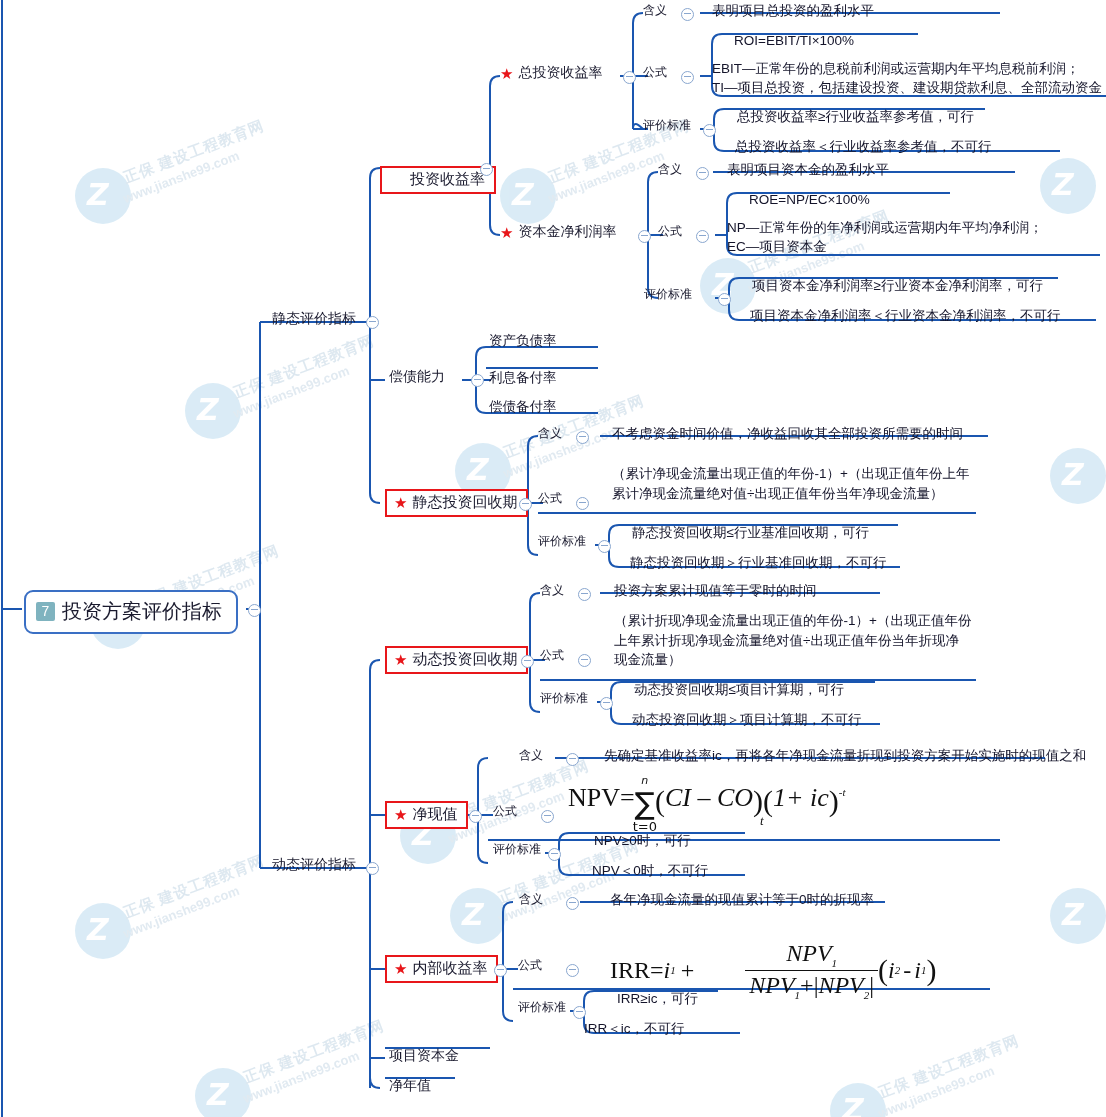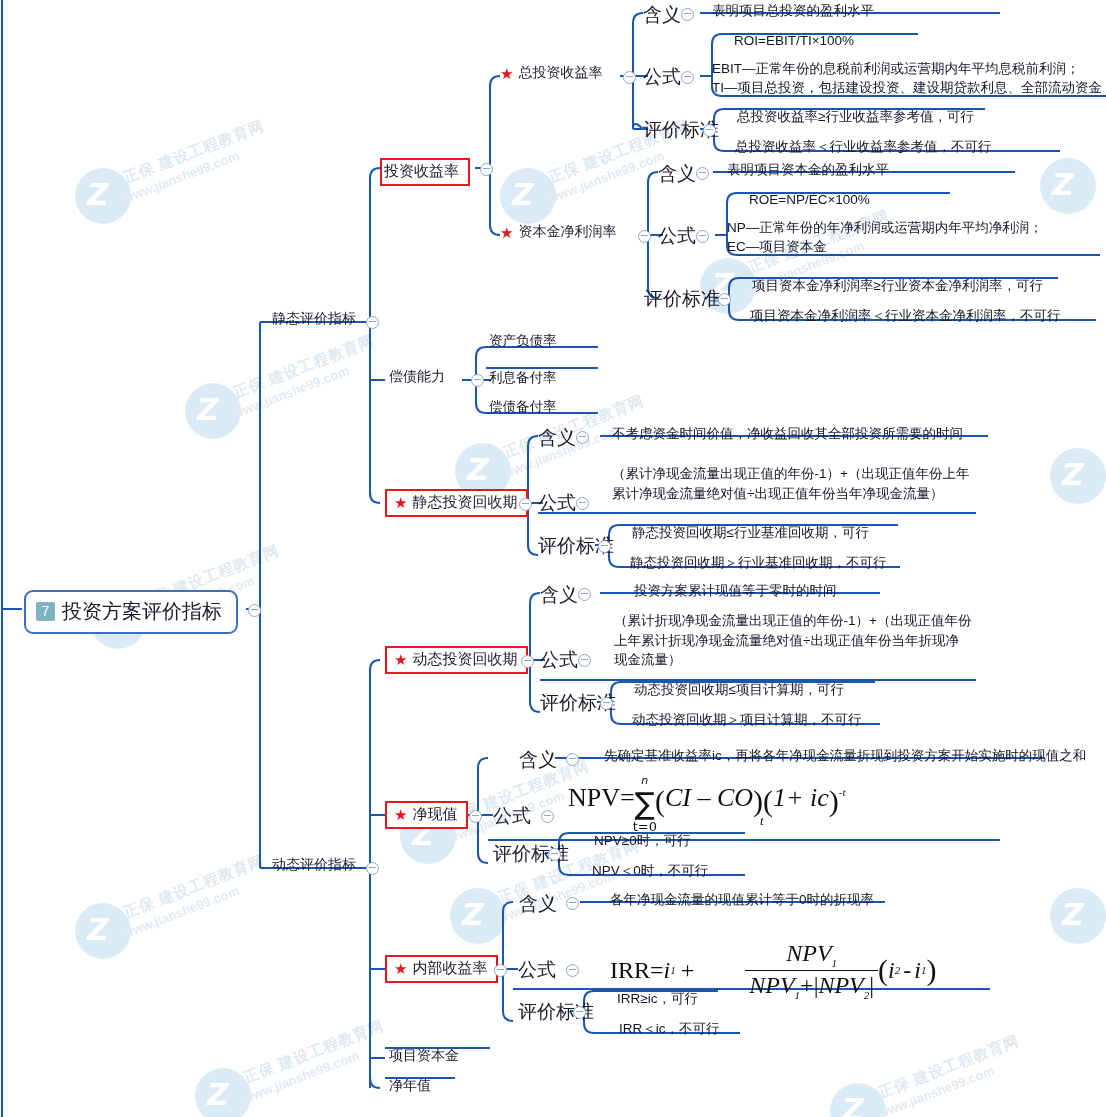--- a/index.html
+++ b/index.html
@@ -26,21 +26,21 @@
 
   .root{border:2px solid #3a6fc4;border-radius:9px;background:#fff;
         padding:6px 14px 7px 10px;font-size:20px;display:flex;align-items:center;gap:7px;}
   .root .num{display:inline-block;background:#7fb3bf;color:#fff;font-size:14px;
              width:19px;height:19px;line-height:19px;text-align:center;border-radius:2px;
              font-family:"Liberation Sans",sans-serif;}
 
   .redbox{border:2px solid #e8161a;background:#fff;padding:2px 9px 3px 7px;font-size:15px;
           display:flex;align-items:center;gap:5px;}
   .star{color:#e8161a;font-size:15px;line-height:1;}
-  .small{font-size:19px;}
+  .small{font-size:12px;}
   .lbl{font-size:14px;}
 
   
   .leaf{position:absolute;font-size:13.5px;color:#14142a;line-height:1.45;white-space:nowrap;}
   .leafwrap{white-space:normal;}
 
   
   .tog{position:absolute;width:11px;height:11px;border:1px solid #8aa7cf;border-radius:50%;
        background:#fff;}
   .tog:after{content:"";position:absolute;left:2px;top:4px;width:7px;height:1px;background:#8aa7cf;}
@@ -298,21 +298,21 @@
     <span class="num">7</span>
     <span>投资方案评价指标</span>
   </div>
   <div class="tog" style="left:248px;top:604px"></div>
 
   <div class="node lbl" style="left:272px;top:310px">静态评价指标</div>
   <div class="tog" style="left:366px;top:316px"></div>
   <div class="node lbl" style="left:272px;top:856px">动态评价指标</div>
   <div class="tog" style="left:366px;top:862px"></div>
 
-  <div class="node redbox" style="left:380px;top:158px;padding-left:2px">
+  <div class="node redbox" style="left:380px;top:166px;padding-left:28px">
     <span>投资收益率</span>
   </div>
   <div class="tog" style="left:480px;top:163px"></div>
 
   <div class="node" style="left:500px;top:64px;display:flex;align-items:center;gap:5px;font-size:14px">
     <span class="star">★</span>
     <span>总投资收益率</span>
   </div>
   <div class="tog" style="left:623px;top:71px"></div>
 
@@ -378,21 +378,21 @@
   <div class="leaf" style="left:630px;top:553px">静态投资回收期＞行业基准回收期，不可行</div>
 
   <div class="node redbox" style="left:385px;top:646px">
     <span class="star">★</span>
     <span>动态投资回收期</span>
   </div>
   <div class="tog" style="left:521px;top:655px"></div>
 
   <div class="node small" style="left:540px;top:582px">含义</div>
   <div class="tog" style="left:578px;top:588px"></div>
-  <div class="leaf" style="left:634px;top:581px">投资方案累计现值等于零时的时间</div>
+  <div class="leaf" style="left:614px;top:581px">投资方案累计现值等于零时的时间</div>
 
   <div class="node small" style="left:540px;top:647px">公式</div>
   <div class="tog" style="left:578px;top:654px"></div>
   <div class="leaf leafwrap" style="left:614px;top:611px;width:358px;white-space:normal">（累计折现净现金流量出现正值的年份-1）+（出现正值年份上年累计折现净现金流量绝对值÷出现正值年份当年折现净现金流量）</div>
 
   <div class="node small" style="left:540px;top:690px">评价标准</div>
   <div class="tog" style="left:600px;top:697px"></div>
   <div class="leaf" style="left:634px;top:680px">动态投资回收期≤项目计算期，可行</div>
   <div class="leaf" style="left:632px;top:710px">动态投资回收期＞项目计算期，不可行</div>
 
@@ -446,18 +446,18 @@
       <span class="sub">2</span>
       <span style="padding:0 3px">-</span>
       <span class="it">i</span>
       <span class="sub">1</span>
       <span style="font-size:30px">)</span>
   </div>
 
   <div class="node small" style="left:518px;top:999px">评价标准</div>
   <div class="tog" style="left:573px;top:1006px"></div>
   <div class="leaf" style="left:617px;top:989px">IRR≥ic，可行</div>
-  <div class="leaf" style="left:619px;top:1019px">IRR＜ic，不可行</div>
+  <div class="leaf" style="left:584px;top:1019px">IRR＜ic，不可行</div>
 
   <div class="node lbl" style="left:389px;top:1047px">项目资本金</div>
   <div class="node lbl" style="left:389px;top:1077px">净年值</div>
 
 </div>
 
 </body></html>

